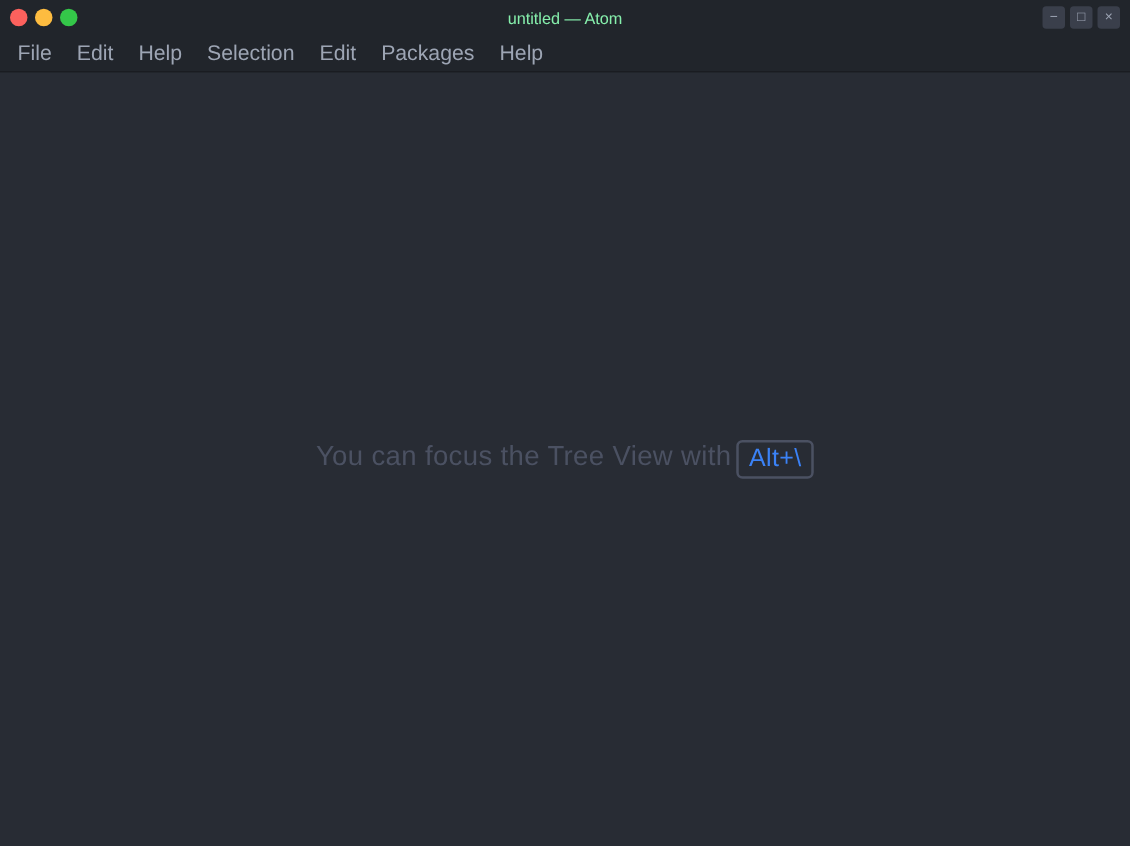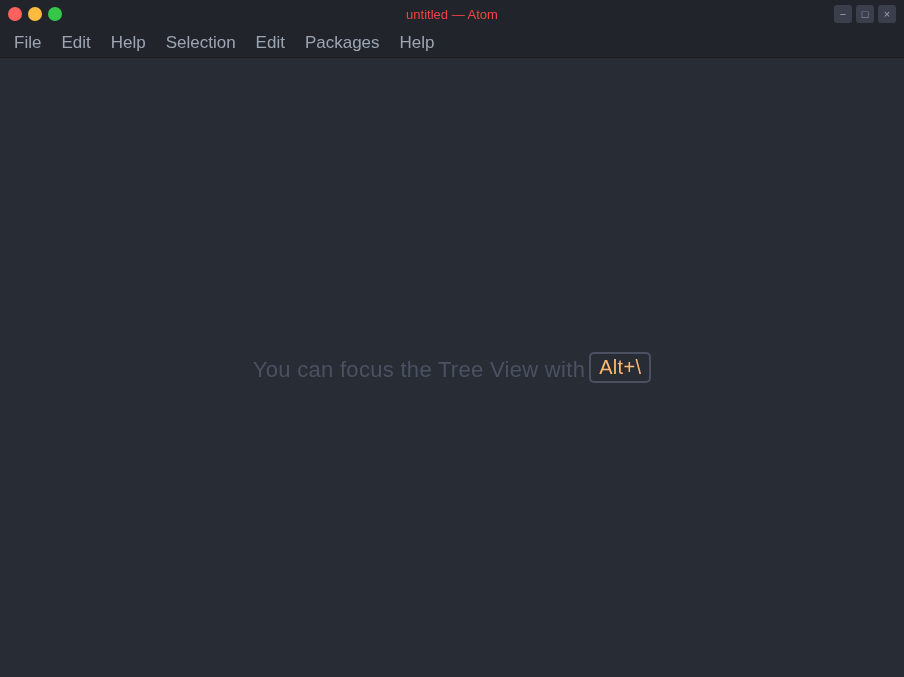--- a/index.html
+++ b/index.html
@@ -50,21 +50,21 @@
 
     .window-btn.minimize {
       background-color: #fdbc40;
     }
 
     .window-btn.maximize {
       background-color: #34c749;
     }
 
     .title-text {
-      color: #ef4444;
+      color: #86efac;
       font-size: 13px;
       font-weight: 400;
     }
 
     .window-controls-right {
       display: flex;
       align-items: center;
       gap: 4px;
       position: absolute;
       right: 8px;
@@ -112,31 +112,31 @@
       justify-content: center;
       position: relative;
     }
 
     .hint-text {
       color: #4b5162;
       font-size: 22px;
       font-weight: 300;
       letter-spacing: 0.3px;
       display: flex;
-      align-items: flex-end;
+      align-items: flex-start;
       gap: 4px;
     }
 
     .hint-text .shortcut {
       display: inline-block;
       border: 2px solid #4b5162;
       border-radius: 5px;
       padding: 2px 8px;
       font-size: 20px;
-      color: #fdba74;
+      color: #3b82f6;
       font-weight: 400;
     }
   </style>
 </head>
 <body>
 
 <div class="title-bar">
   <div class="window-controls">
     <button class="window-btn close"></button>
     <button class="window-btn minimize"></button>

